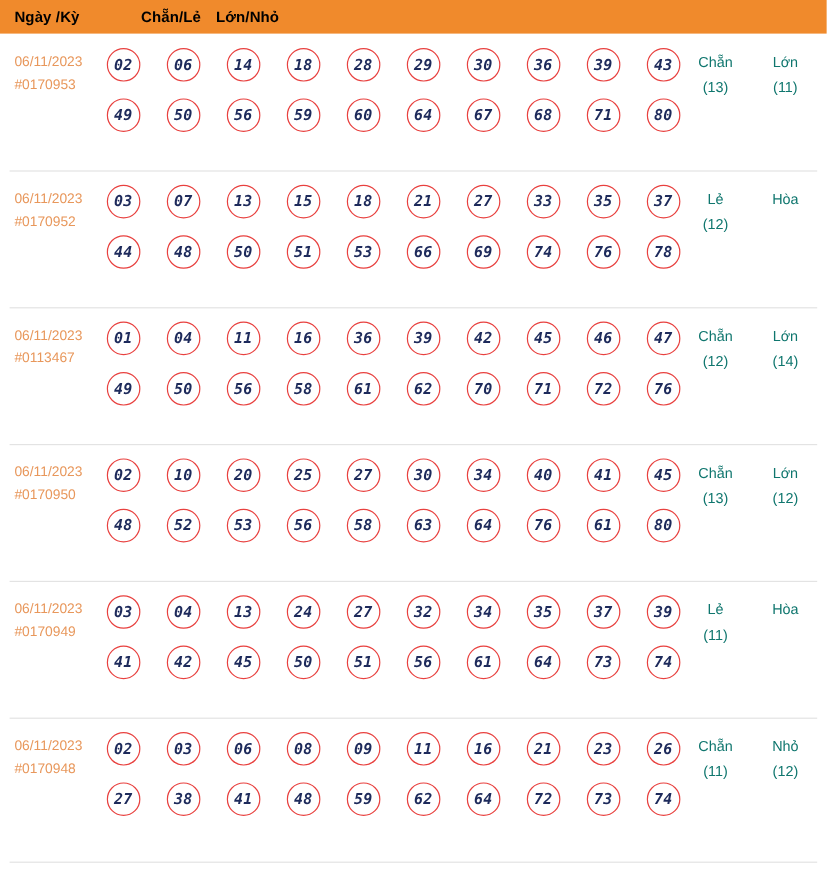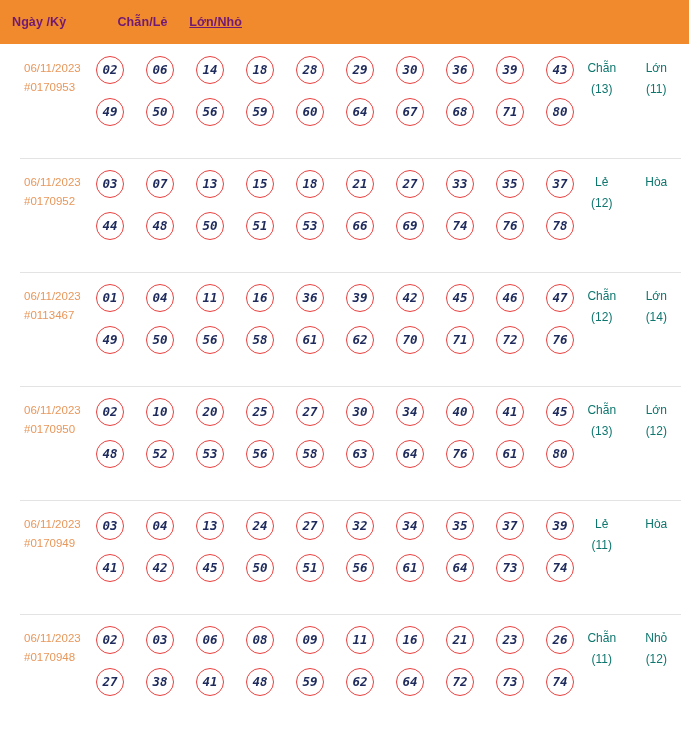--- a/index.html
+++ b/index.html
@@ -18,43 +18,42 @@
 
   .results-table {
     width: 689px;
     background: #ffffff;
   }
 
   
   .table-header {
     display: flex;
     align-items: center;
-    height: 44px;
+    height: 28px;
     background: #f08a2c;
-    color: #701a75;
+    color: #000000;
     font-weight: bold;
     font-size: 12.5px;
     letter-spacing: .1px;
   }
   .th {
     white-space: nowrap;
   }
   .th-date    { width: 105px; padding-left: 12px; }
   .th-result  { flex: 1 1 auto; padding-left: 5px; }
   .th-parity  { width: 75px; text-align: center; }
-  .th-size    { width: 78px; text-align: right; padding-right: 16px; text-decoration: underline;}
+  .th-size    { width: 78px; text-align: left; padding-right: 16px;}
 
   
   .row {
     display: flex;
     align-items: flex-start;
     position: relative;
     padding-top: 12px;
     min-height: 114px;
-    margin-left: 12px;
   }
   .row::before {
     content: "";
     position: absolute;
     top: 0;
     left: 8px;
     right: 8px;
     height: 1px;
     background: #e3e3e3;
   }

